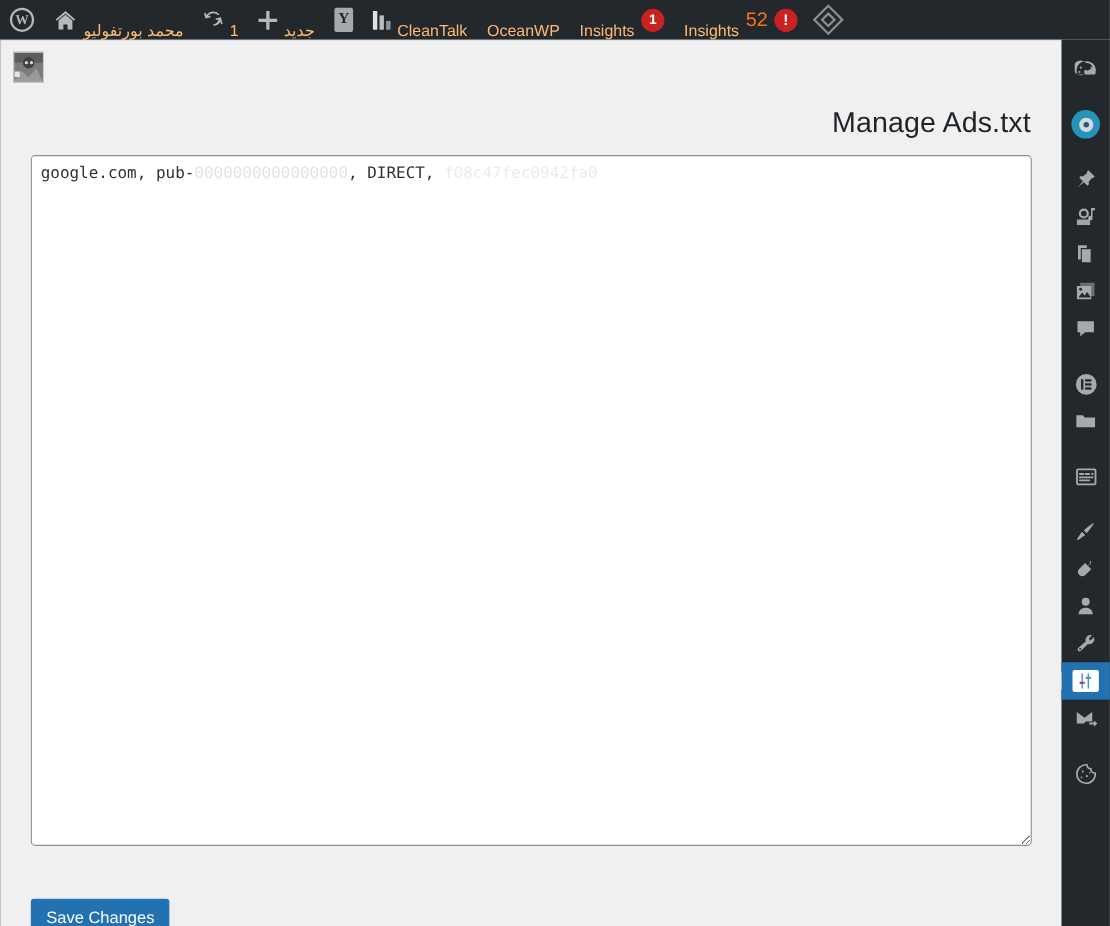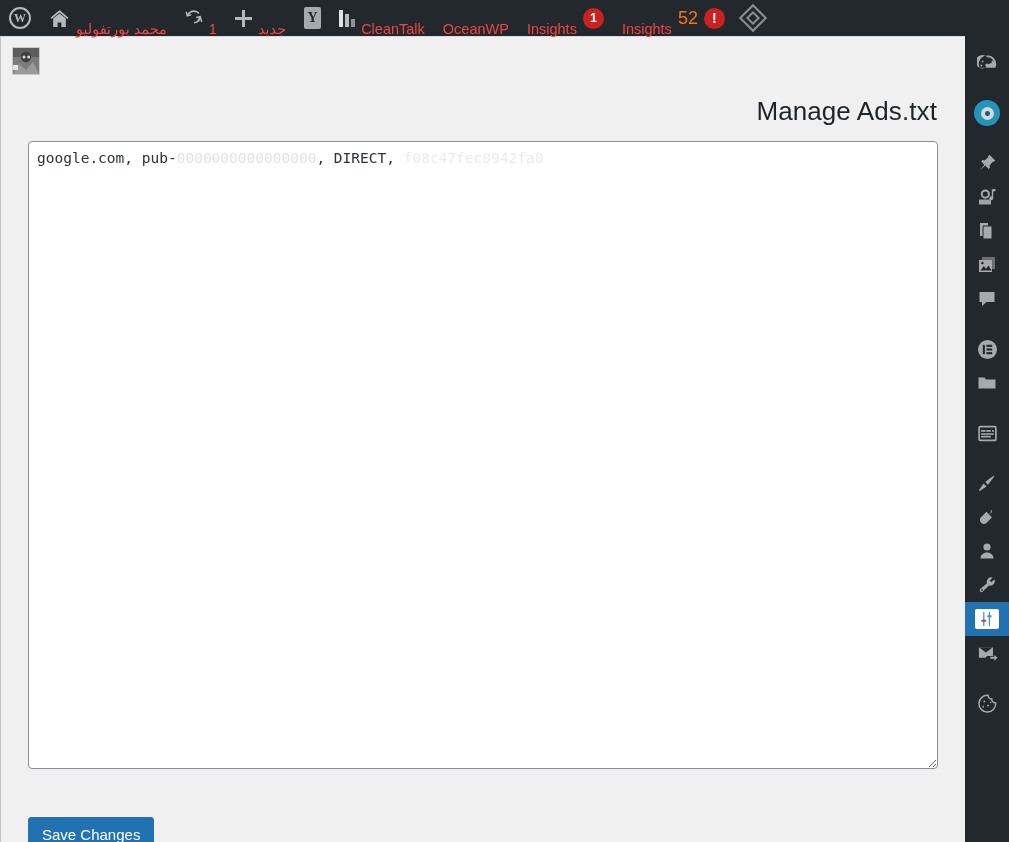--- a/index.html
+++ b/index.html
@@ -35,21 +35,21 @@
     display: flex;
     align-items: center;
     gap: 6px;
     padding: 0 9px;
     height: 36px;
     color: #e6e6e6;
     white-space: nowrap;
     cursor: pointer;
     line-height: 1;
   }
-  .ab-label { font-size: 14.5px; color: #ef4444; margin-top: 23px; }
+  .ab-label { font-size: 14.5px; color: #fdba74; margin-top: 23px; }
   .ab-spacer { flex: 1 1 auto; }
 
   
   .wp-logo-glyph {
     width: 22px; height: 22px;
     border-radius: 50%;
     border: 2px solid #b4b9be;
     position: relative;
     box-sizing: border-box;
   }

